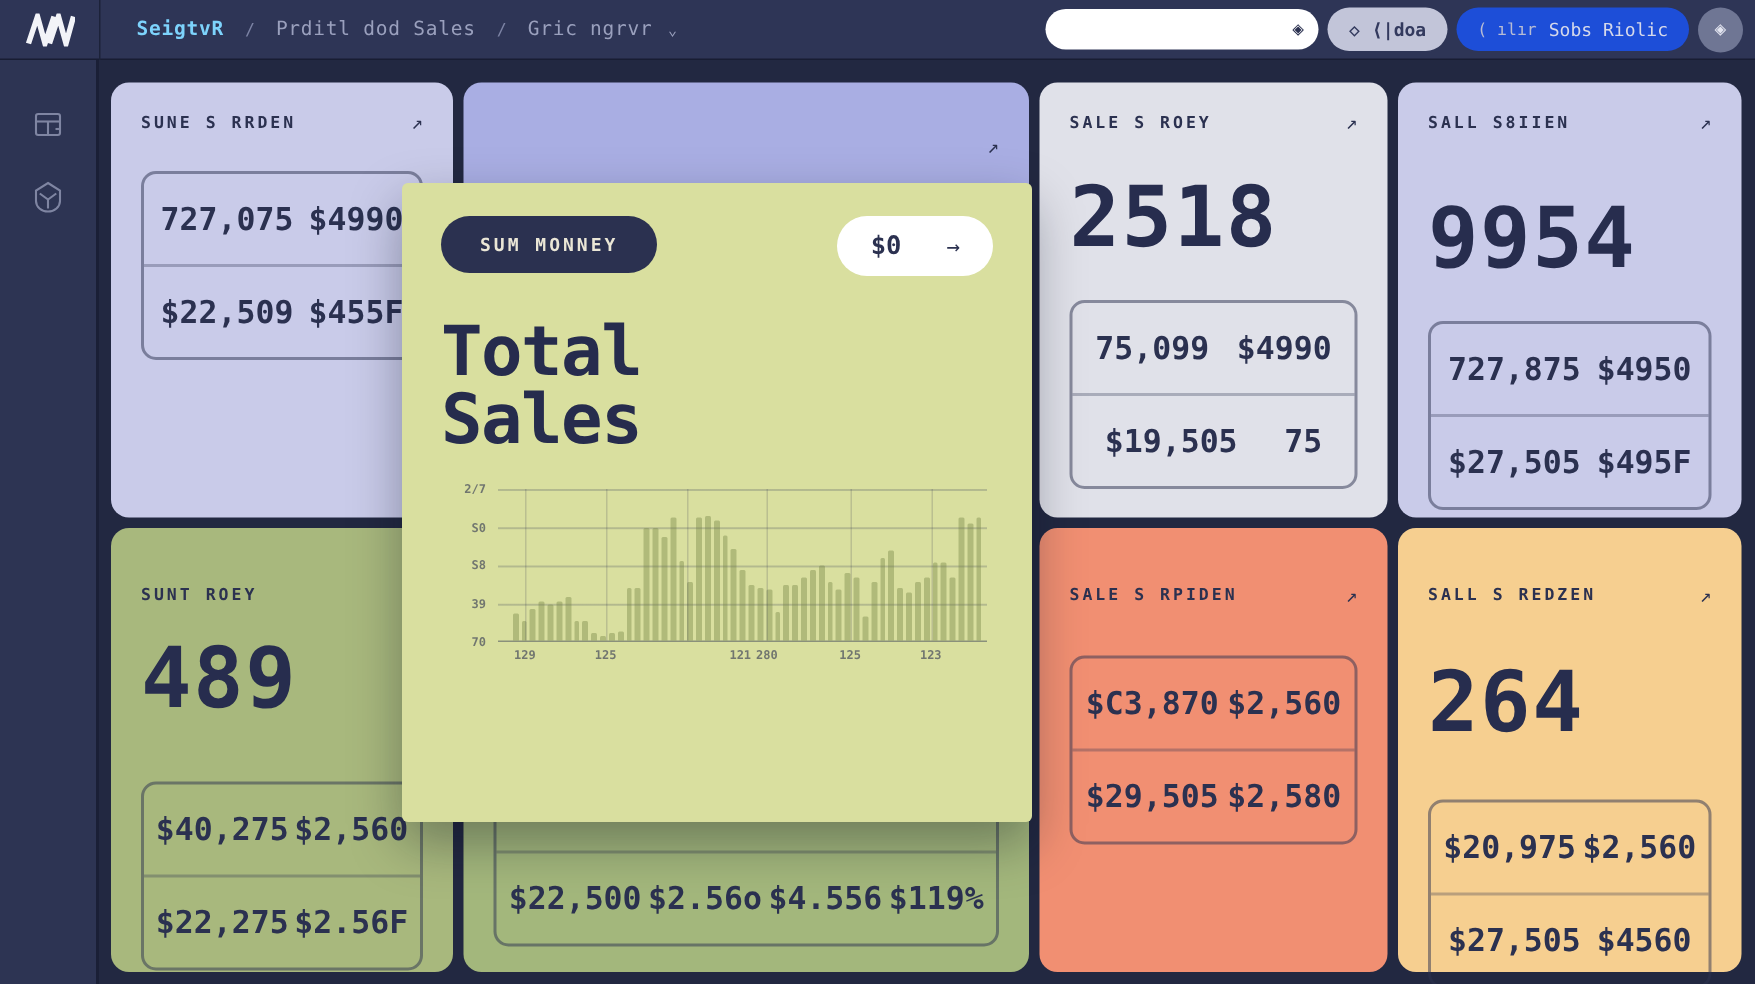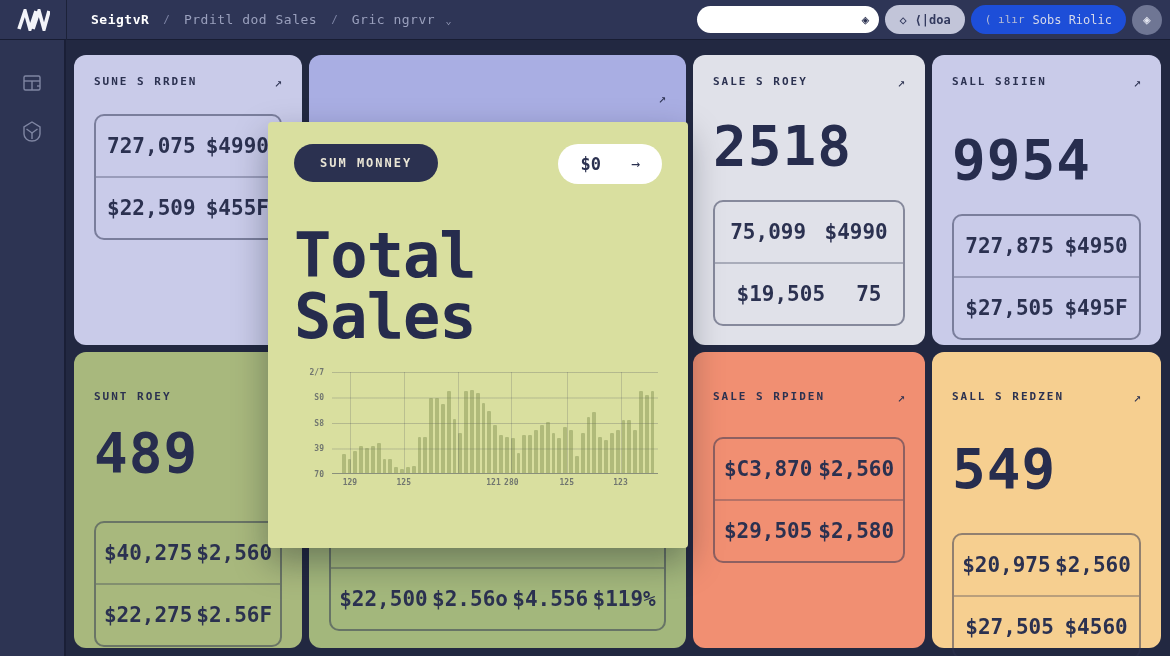--- a/index.html
+++ b/index.html
@@ -11,21 +11,21 @@
 
   
   .header {
     position:absolute; left:0; top:0; width:1170px; height:40px;
     background:#2e3556; border-bottom:1px solid #181d33;
     display:flex; align-items:center; z-index:10;
   }
   .logo-wrap { width:66px; display:flex; justify-content:center; align-items:center; }
   .hdr-sep { width:1px; height:40px; background:#1c2239; }
   .crumbs { display:flex; align-items:center; gap:14px; margin-left:24px; }
-  .crumb { font-size:13px; font-weight:700; color:#ffffff; letter-spacing:.5px; cursor:pointer; }
+  .crumb { font-size:13px; font-weight:700; color:#7dd3fc; letter-spacing:.5px; cursor:pointer; }
   .crumb.dim { color:#9aa0bd; font-weight:400; }
   .crumb-sep { color:#7d84a5; font-size:11px; }
   .caret { color:#9aa0bd; font-size:10px; margin-left:2px; }
   .hdr-right { margin-left:auto; display:flex; align-items:center; gap:6px; padding-right:8px; }
   .search-pill {
     width:182px; height:27px; background:#ffffff; border-radius:14px;
     display:flex; align-items:center; justify-content:flex-end;
     padding:0 10px; border:none; font-size:13px; color:#2b3150;
   }
   .search-icon { color:#2b3150; font-size:13px; }
@@ -101,21 +101,21 @@
     background:#2b3150; color:#eae6d6; font-size:12px; font-weight:700;
     letter-spacing:2px; padding:12px 26px; border-radius:24px;
   }
   .amount-pill {
     background:#ffffff; border-radius:22px; padding:10px 22px;
     display:flex; align-items:center; gap:30px; cursor:pointer;
   }
   .amount-pill .amt { font-size:17px; font-weight:700; color:#2b3150; }
   .amount-pill .arr { font-size:15px; color:#2b3150; }
   .ov-title {
-    margin-top:42px; font-size:62px; font-weight:700; line-height:.98;
+    margin-top:28px; font-size:46px; font-weight:700; line-height:.98;
     letter-spacing:-1px; color:#262c4d; width:280px; word-spacing:9999px;
   }
   
   .chart { position:relative; margin-top:20px; height:128px; }
   .plot {
     position:absolute; left:38px; right:4px; top:4px; height:102px;
     border-bottom:1.5px solid rgba(43,49,80,.45);
     background-image:linear-gradient(rgba(43,49,80,.22) 1px, transparent 1px);
     background-size:100% 25.5px;
   }
@@ -283,21 +283,21 @@
       <div class="box-row">
         <span>$29,505</span>
         <span>$2,580</span>
       </div>
     </div>
   </div>
 
   <div class="card bg-apricot row2">
     <div class="card-title" style="margin-top:18px;">SALL S REDZEN</div>
     <div class="card-arrow" style="top:38px;">↗</div>
-    <div class="big-num" style="margin-top:38px;">549</div>
+    <div class="big-num" style="margin-top:38px;">264</div>
     <div class="val-box" style="margin-top:36px;">
       <div class="box-row">
         <span>$20,975</span>
         <span>$2,560</span>
       </div>
       <div class="box-row">
         <span>$27,505</span>
         <span>$4560</span>
       </div>
     </div>

